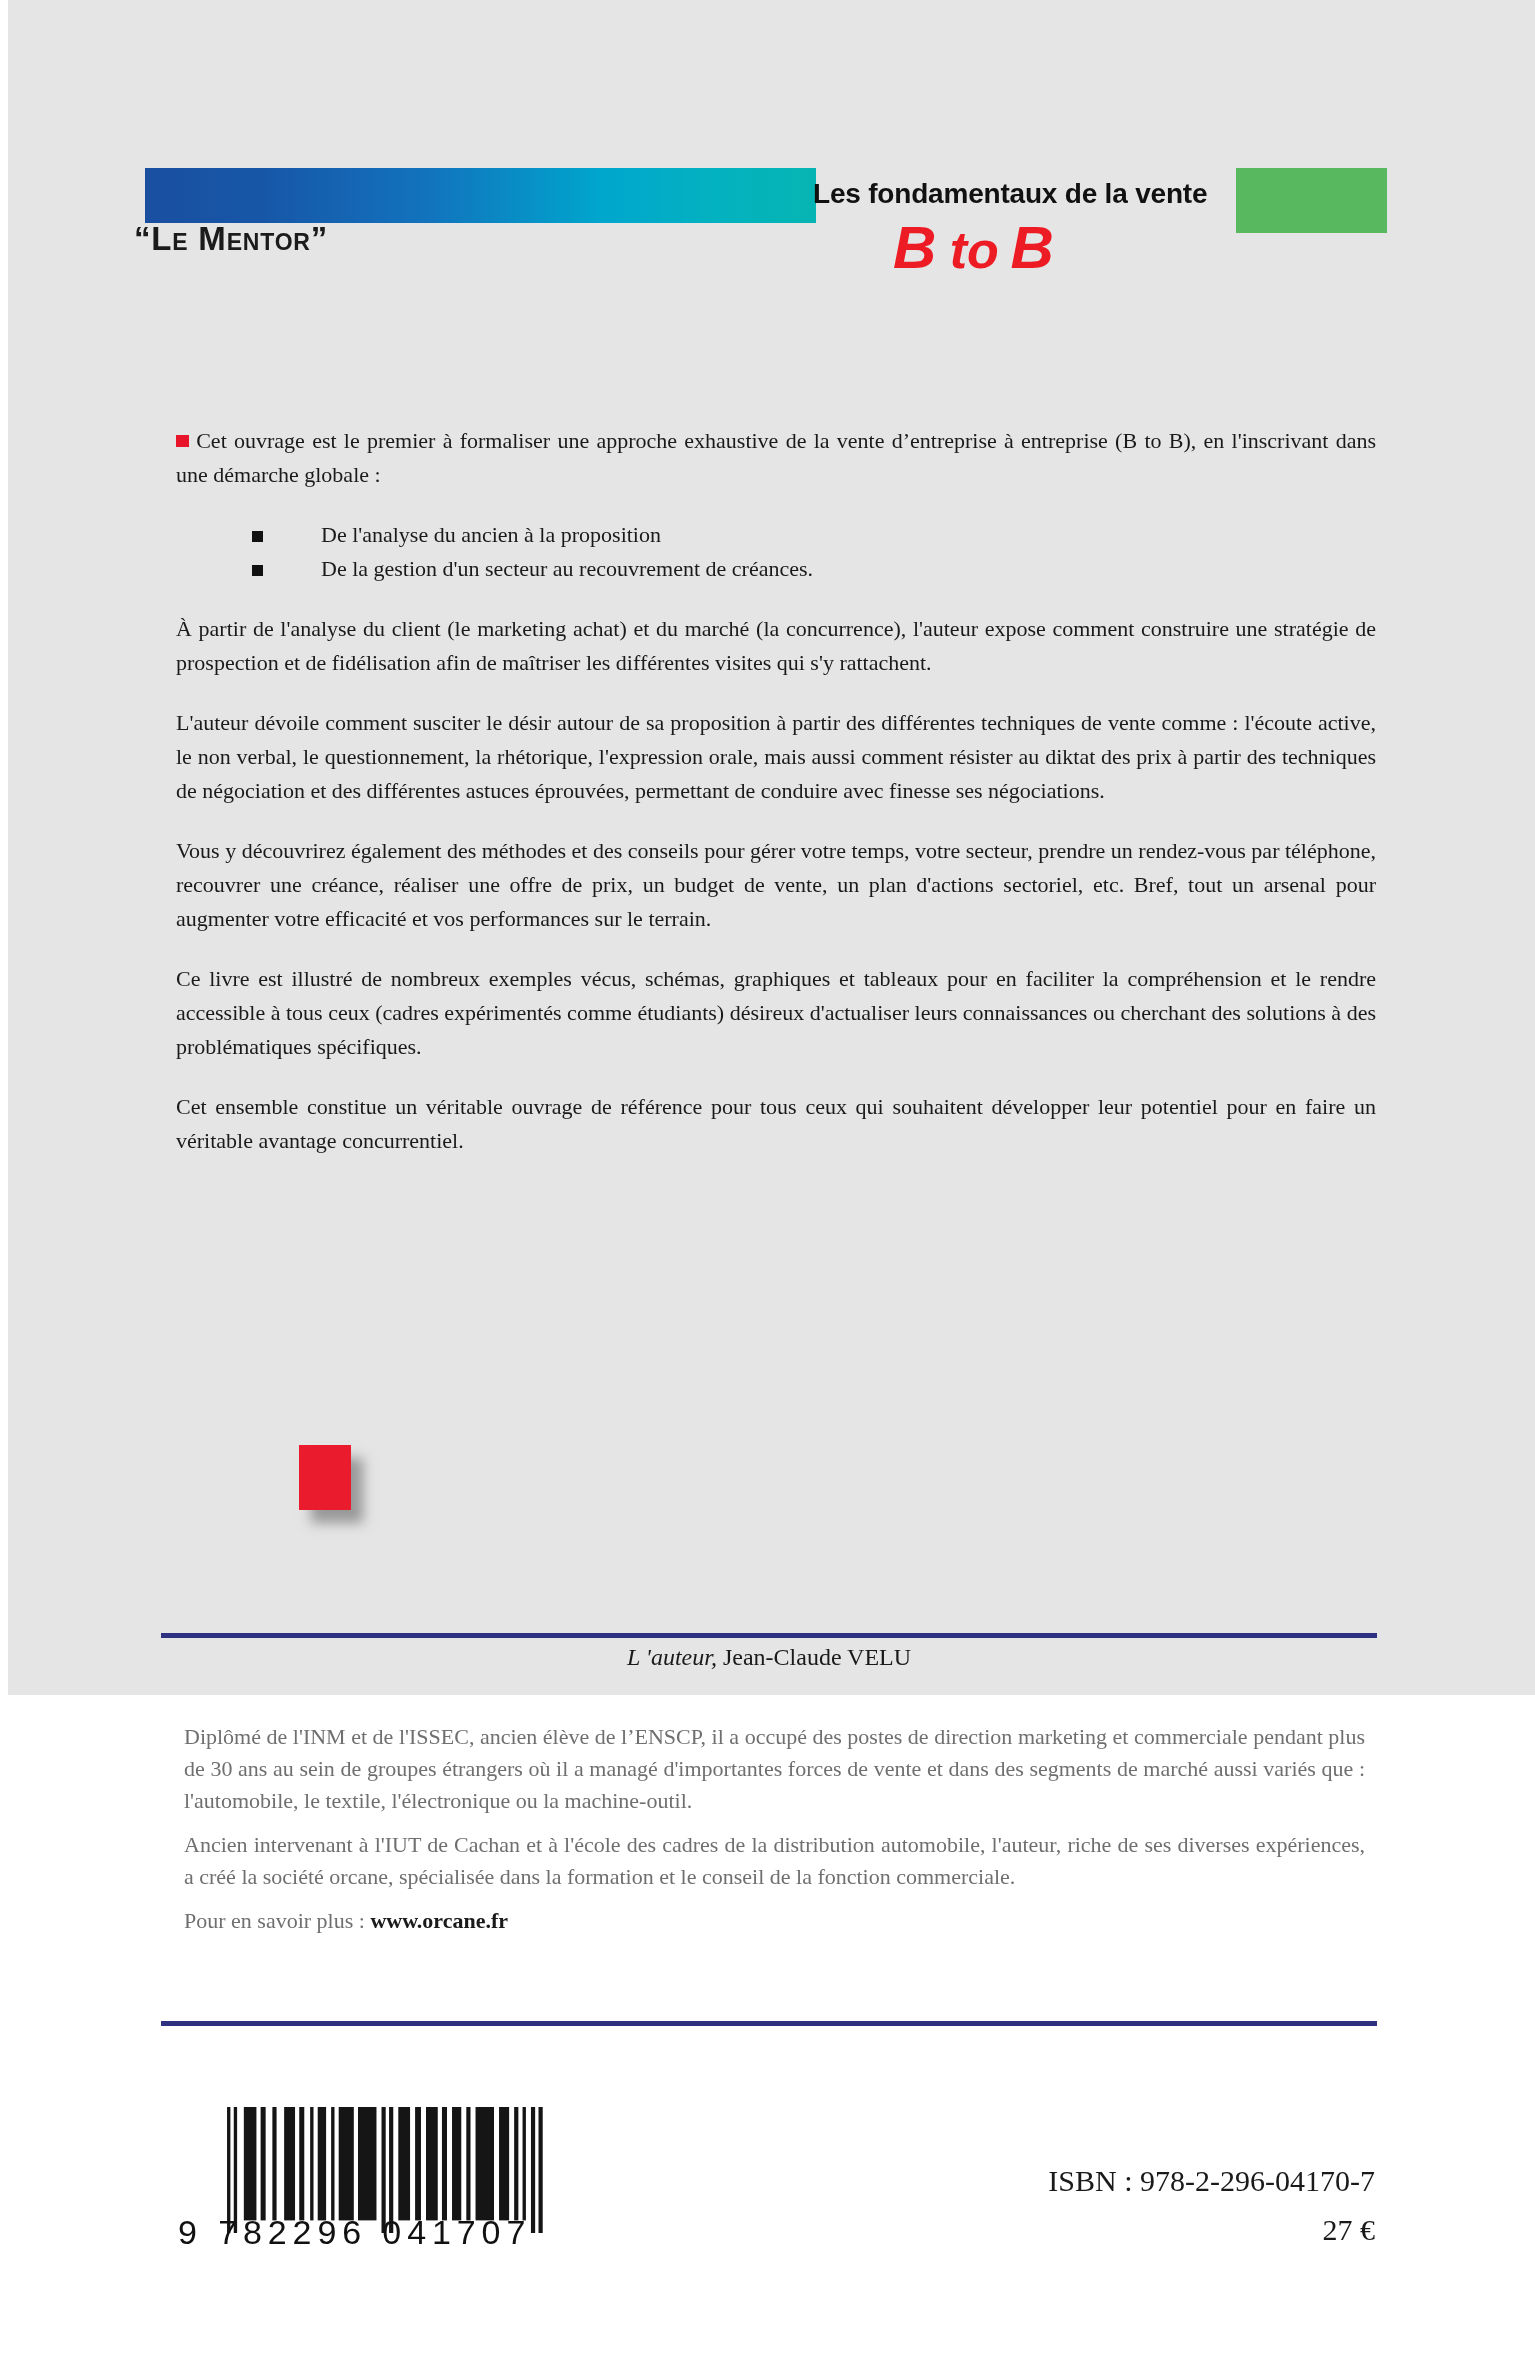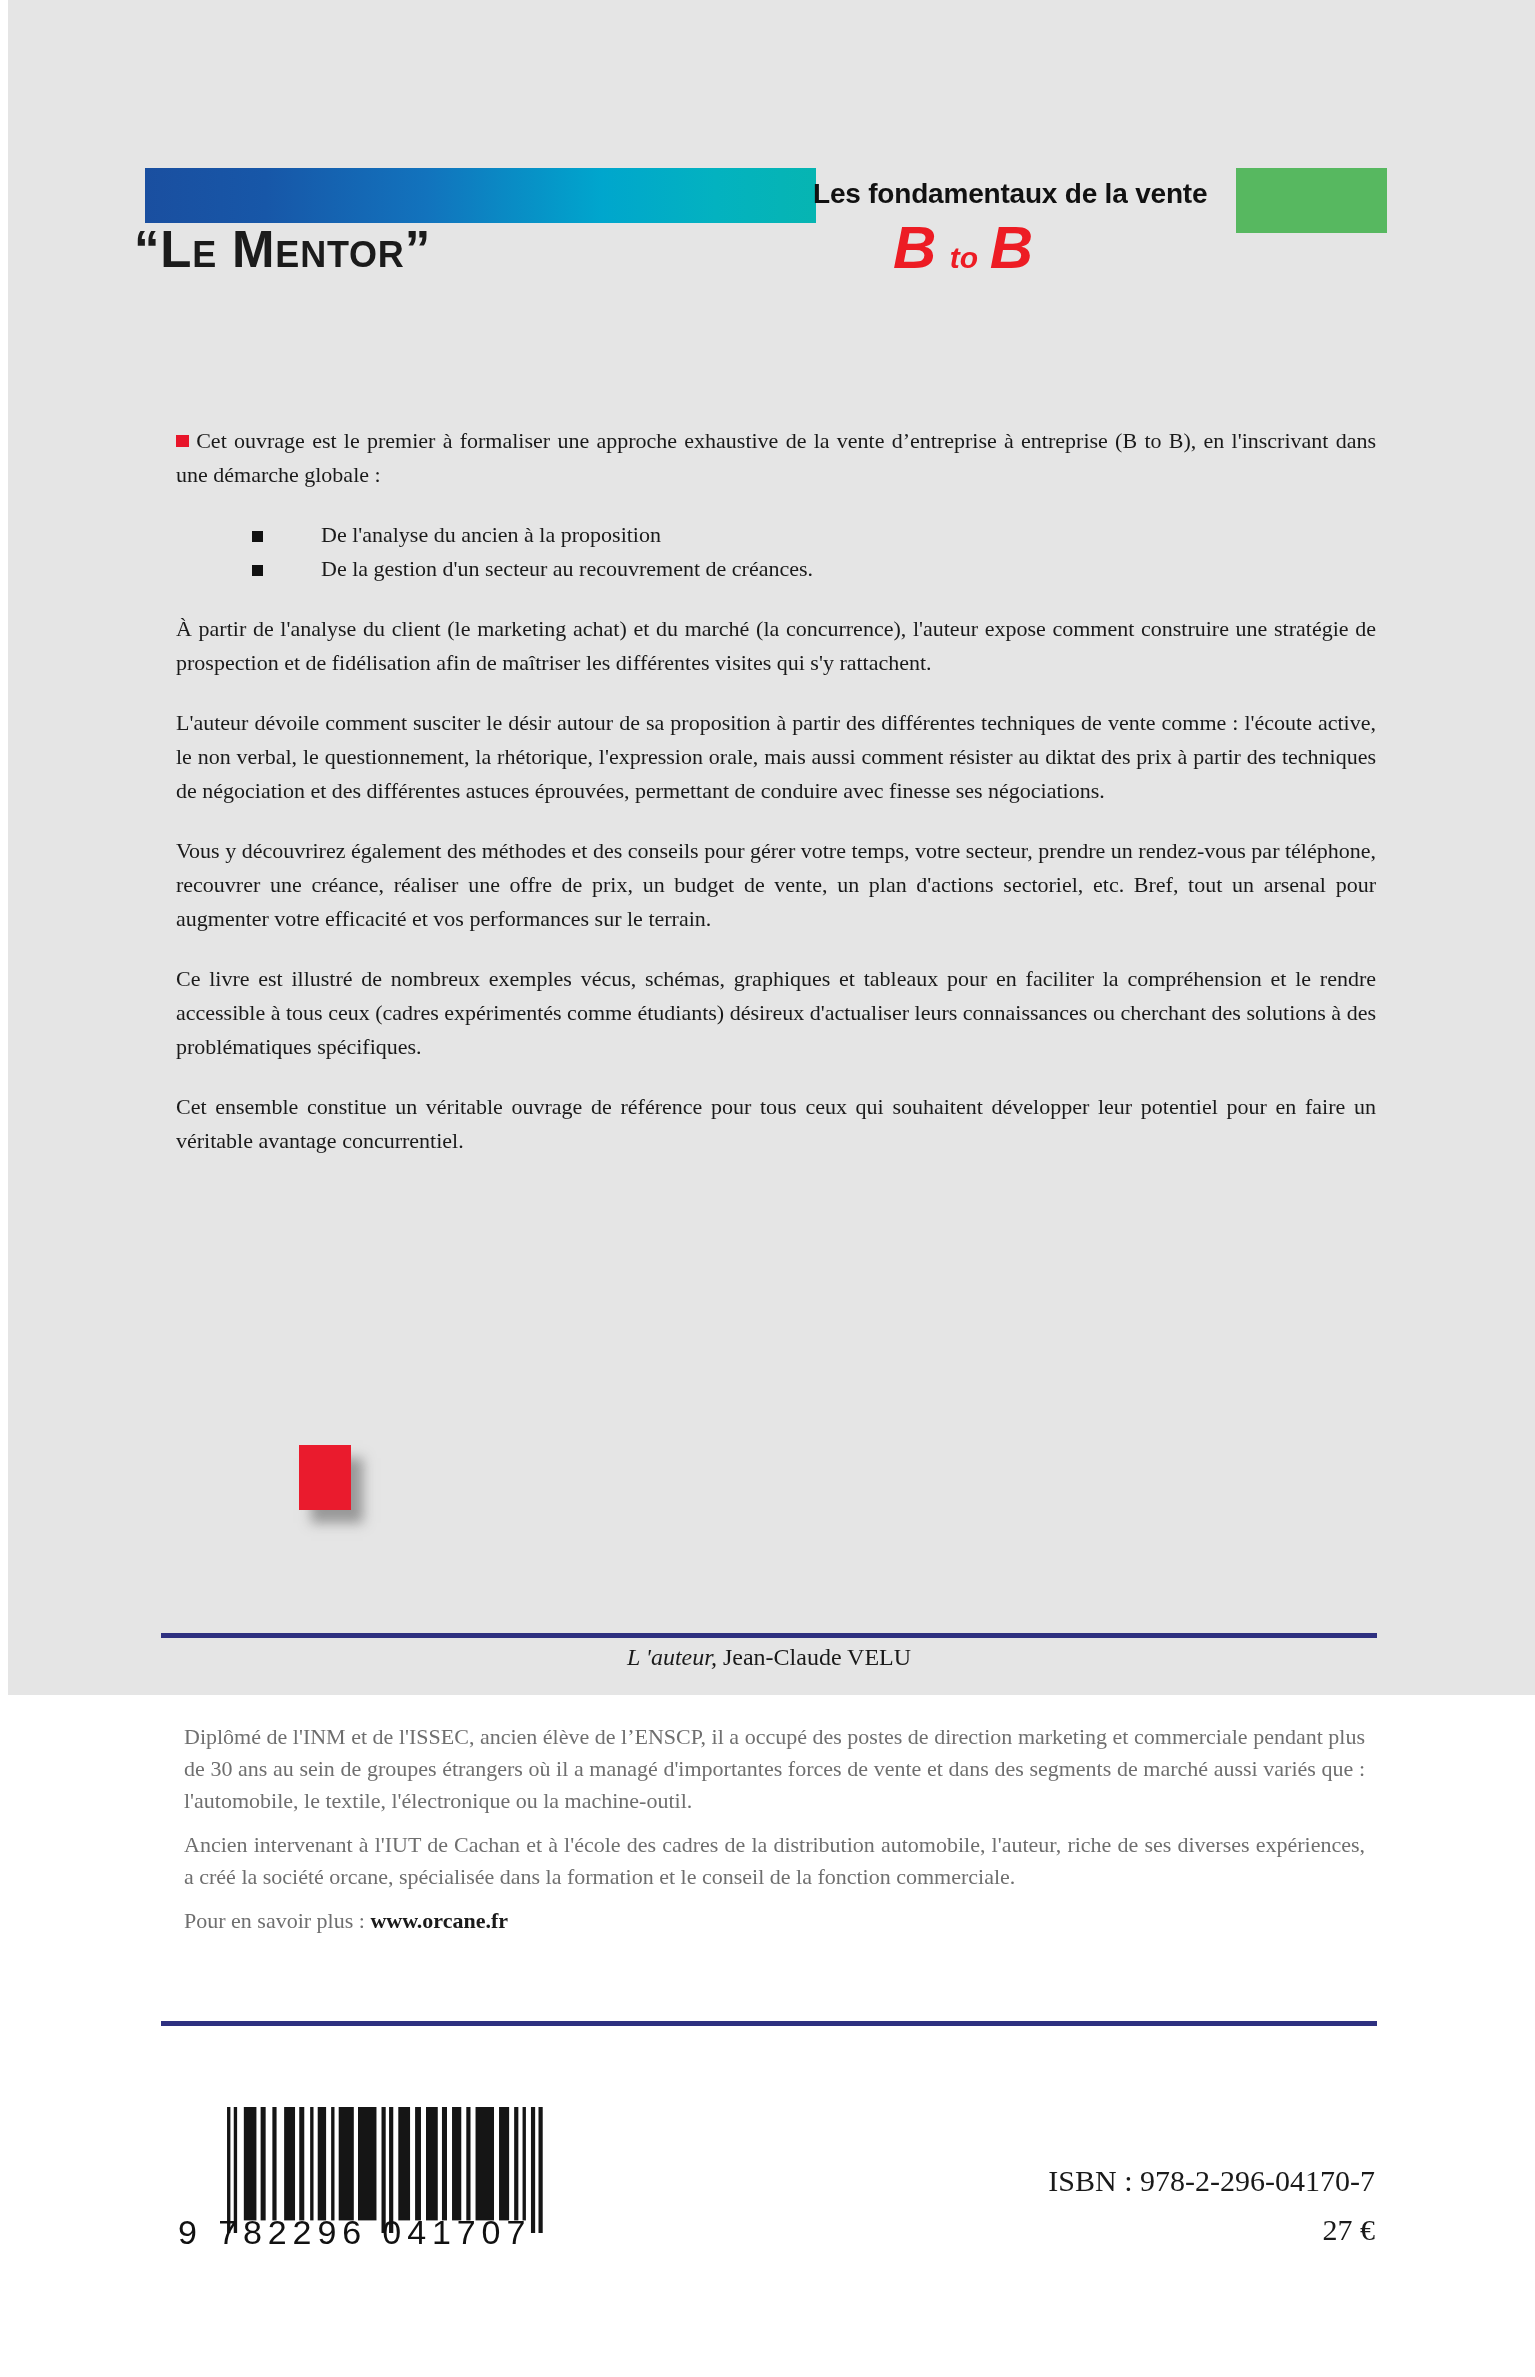--- a/index.html
+++ b/index.html
@@ -59,38 +59,38 @@
     color: #111111;
     white-space: nowrap;
     text-align: left;
   }
   .title-mentor {
     position: absolute;
     left: 126px;
     top: 52px;
     font-family: "Liberation Sans", sans-serif;
     font-weight: bold;
-    font-size: 51px;
+    font-size: 33px;
     font-variant: small-caps;
     letter-spacing: 0.8px;
     color: #1b1b1b;
     white-space: nowrap;
   }
   .btob {
     position: absolute;
     left: 885px;
     top: 45px;
     white-space: nowrap;
     color: #ed1c24;
     font-family: "Liberation Sans", sans-serif;
     font-style: italic;
     font-weight: bold;
   }
   .btob .big { font-size: 60px; letter-spacing: 1.7px; }
-  .btob .small { font-size: 30px; padding: 0 11.7px; }
+  .btob .small { font-size: 52px; padding: 0 11.7px; }
 
   
   .body-block {
     position: absolute;
     left: 168px;
     top: 424px;
     width: 1200px;
     font-family: "Liberation Serif", serif;
     font-size: 22px;
     line-height: 34px;

